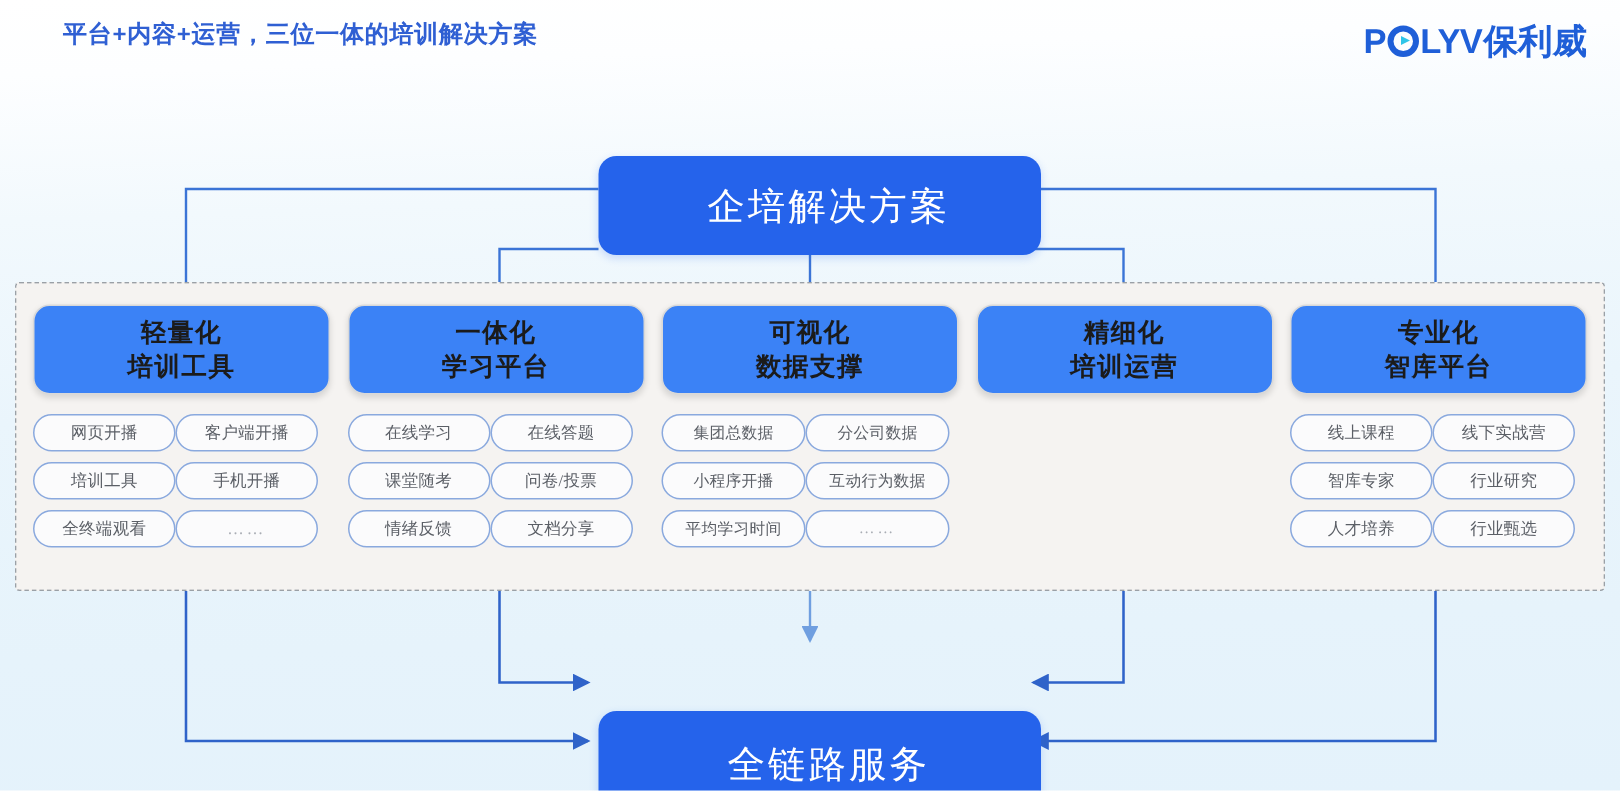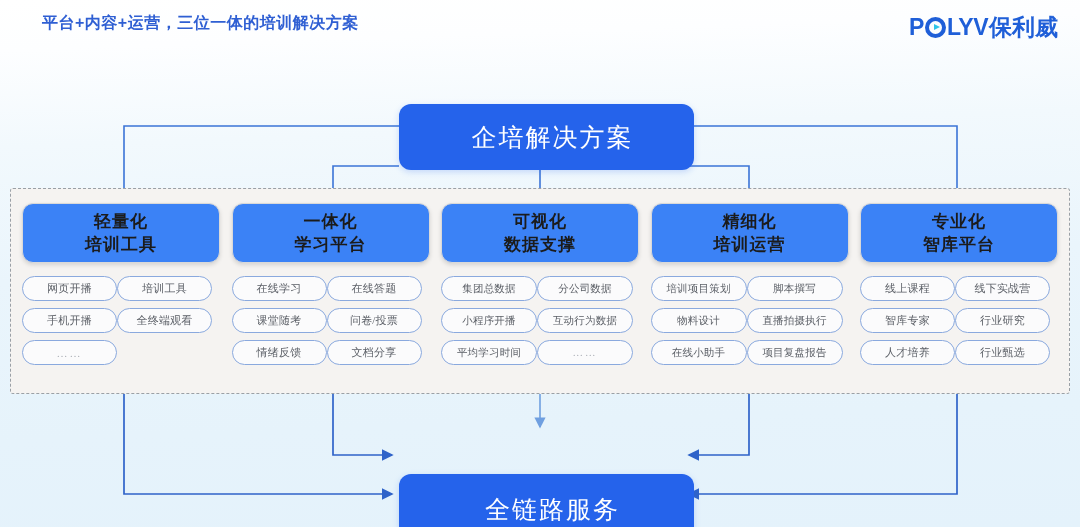--- a/index.html
+++ b/index.html
@@ -154,20 +154,21 @@
 
   <div id="pillars">
 
     <div class="col">
       <div class="col-head">
         <span>轻量化</span>
         <span>培训工具</span>
       </div>
       <div class="col-tags">
         <div class="tag">网页开播</div>
+        <div class="tag">客户端开播</div>
         <div class="tag">培训工具</div>
         <div class="tag">手机开播</div>
         <div class="tag">全终端观看</div>
         <div class="tag ellipsis">……</div>
       </div>
     </div>
 
     <div class="col">
       <div class="col-head">
         <span>一体化</span>
@@ -196,28 +197,20 @@
         <div class="tag">平均学习时间</div>
         <div class="tag ellipsis">……</div>
       </div>
     </div>
 
     <div class="col wide">
       <div class="col-head">
         <span>精细化</span>
         <span>培训运营</span>
       </div>
-      <div class="col-tags">
-        <div class="tag">培训项目策划</div>
-        <div class="tag">脚本撰写</div>
-        <div class="tag">物料设计</div>
-        <div class="tag">直播拍摄执行</div>
-        <div class="tag">在线小助手</div>
-        <div class="tag">项目复盘报告</div>
-      </div>
     </div>
 
     <div class="col">
       <div class="col-head">
         <span>专业化</span>
         <span>智库平台</span>
       </div>
       <div class="col-tags">
         <div class="tag">线上课程</div>
         <div class="tag">线下实战营</div>

